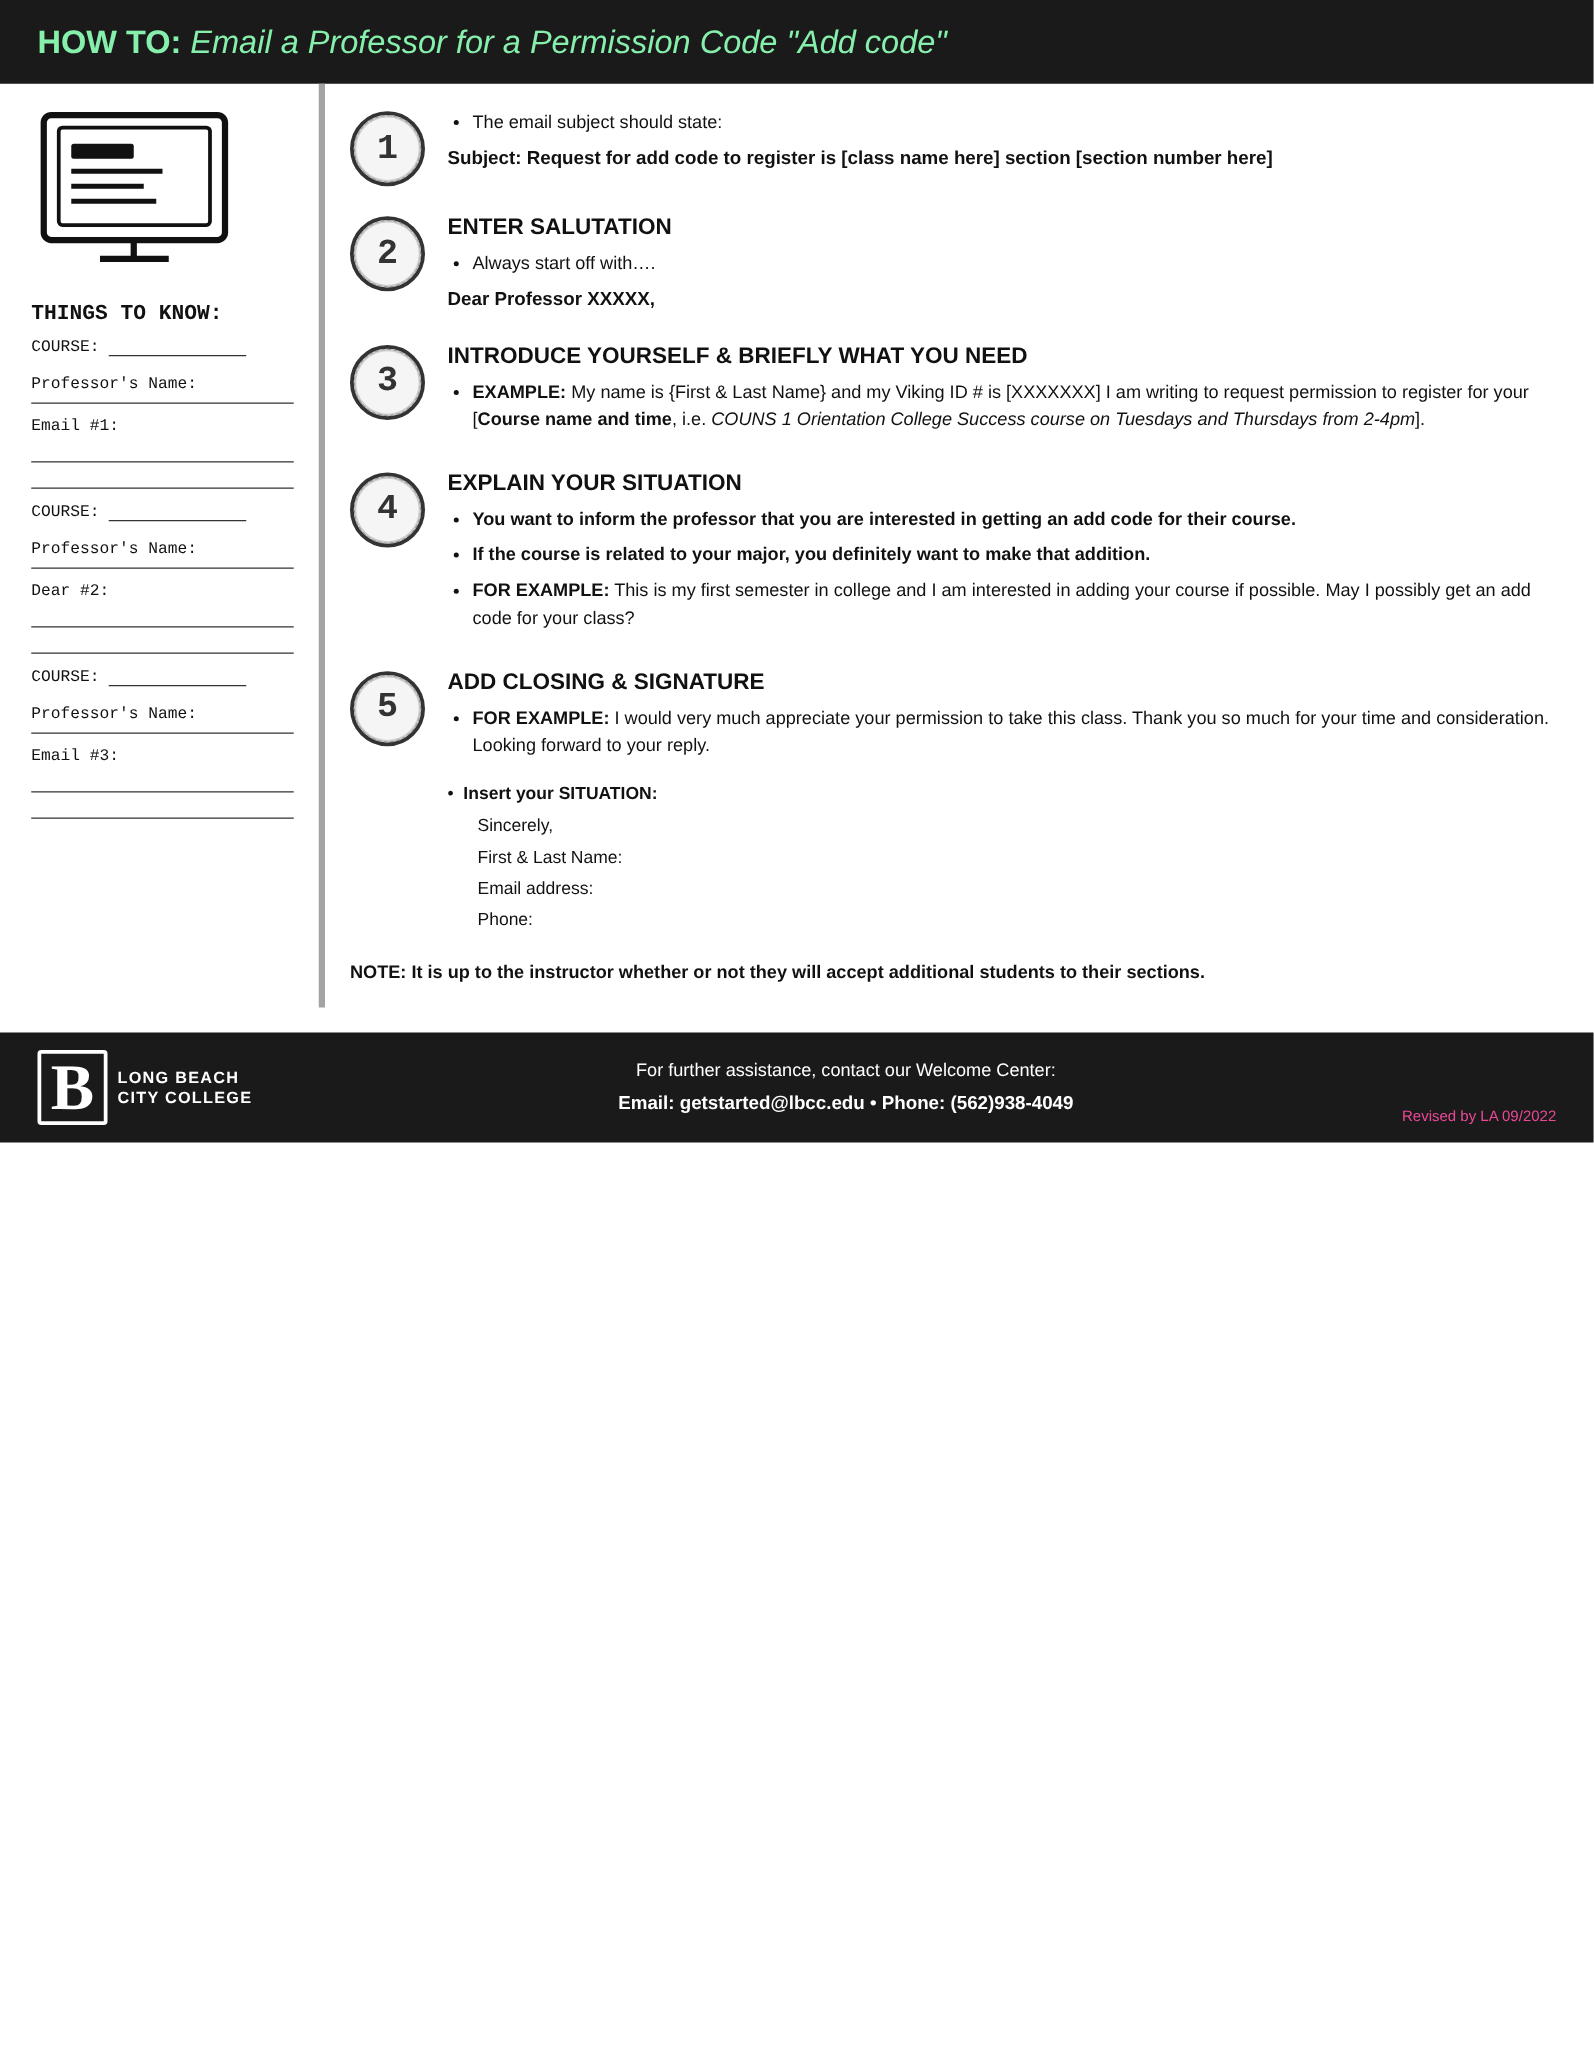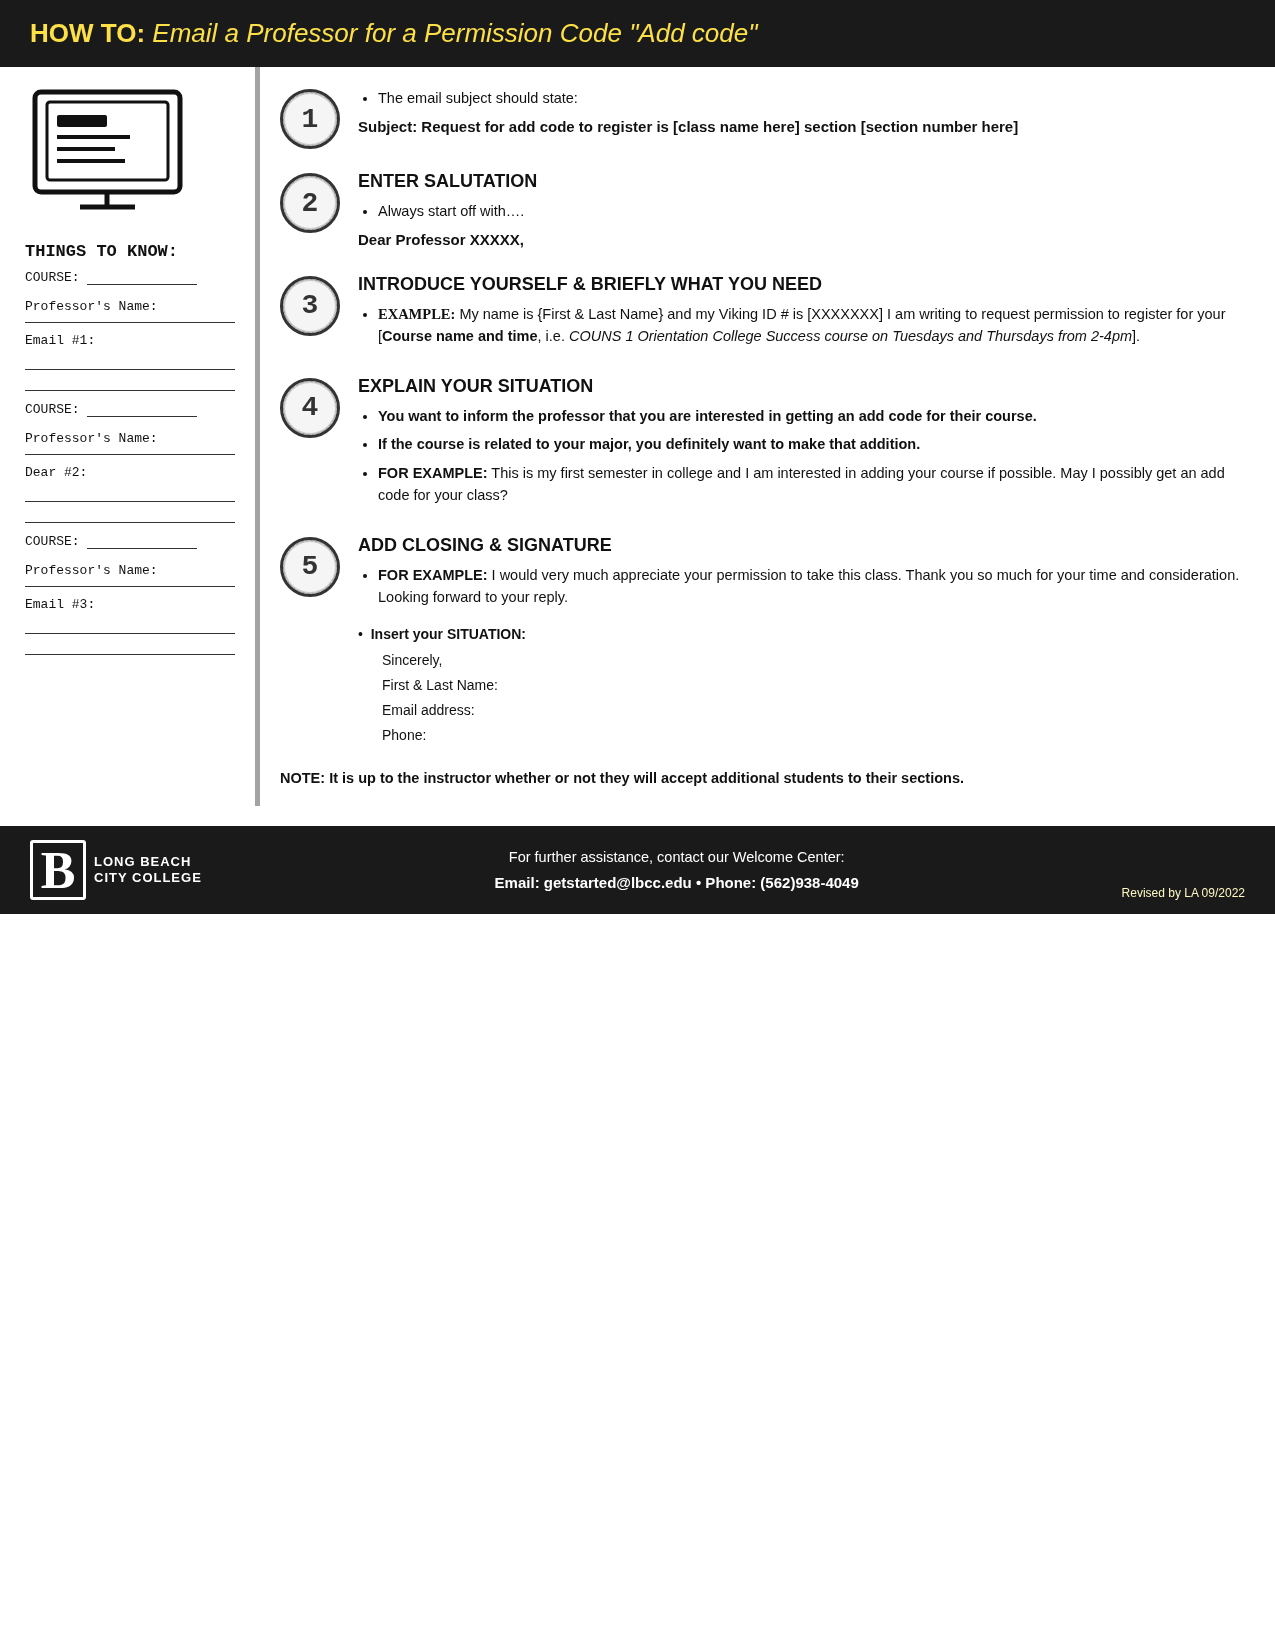--- a/index.html
+++ b/index.html
@@ -8,21 +8,21 @@
       min-height: 1650px;
       font-family: Arial, sans-serif;
       background: #fff;
       color: #111;
       font-size: 15px;
     }
 
     
     .header {
       background: #1a1a1a;
-      color: #fde047;
+      color: #86efac;
       padding: 18px 30px;
       font-size: 26px;
       font-weight: normal;
     }
     .header .how-to {
       font-weight: 900;
       font-style: normal;
     }
     .header .subtitle {
       font-weight: normal;
@@ -237,21 +237,21 @@
 
     .footer-contact .bold-line {
       font-weight: 900;
       font-size: 15px;
     }
 
     .footer-revised {
       font-size: 12px;
       text-align: right;
       align-self: flex-end;
-      color: #fef9c3;
+      color: #ec4899;
     }
   </style>
 </head>
 <body>
 
 <div class="header">
   <span class="how-to">HOW TO:</span><span class="subtitle"> Email a Professor for a Permission Code "Add code"</span>
 </div>
 
 <div class="main-content">
@@ -346,21 +346,21 @@
 
     <div class="step-row">
       <div class="step-circle">
         <span>3</span>
       </div>
       <div class="step-content">
         <div class="step-title">INTRODUCE YOURSELF &amp; BRIEFLY WHAT YOU NEED</div>
         <div class="step-body">
           <ul class="step-list">
             <li>
-              <span style="font-weight:900;font-family:Liberation Serif, serif;">EXAMPLE:</span>
+              <span style="font-weight:900;">EXAMPLE:</span>
               <span> My name is {First &amp; Last Name} and my Viking ID # is [XXXXXXX] I am writing to request permission to register for your [<strong>Course name and time</strong>, i.e. <em>COUNS 1 Orientation College Success course on Tuesdays and Thursdays from 2-4pm</em>].</span>
             </li>
           </ul>
         </div>
       </div>
     </div>
 
     <div class="step-row">
       <div class="step-circle">
         <span>4</span>

